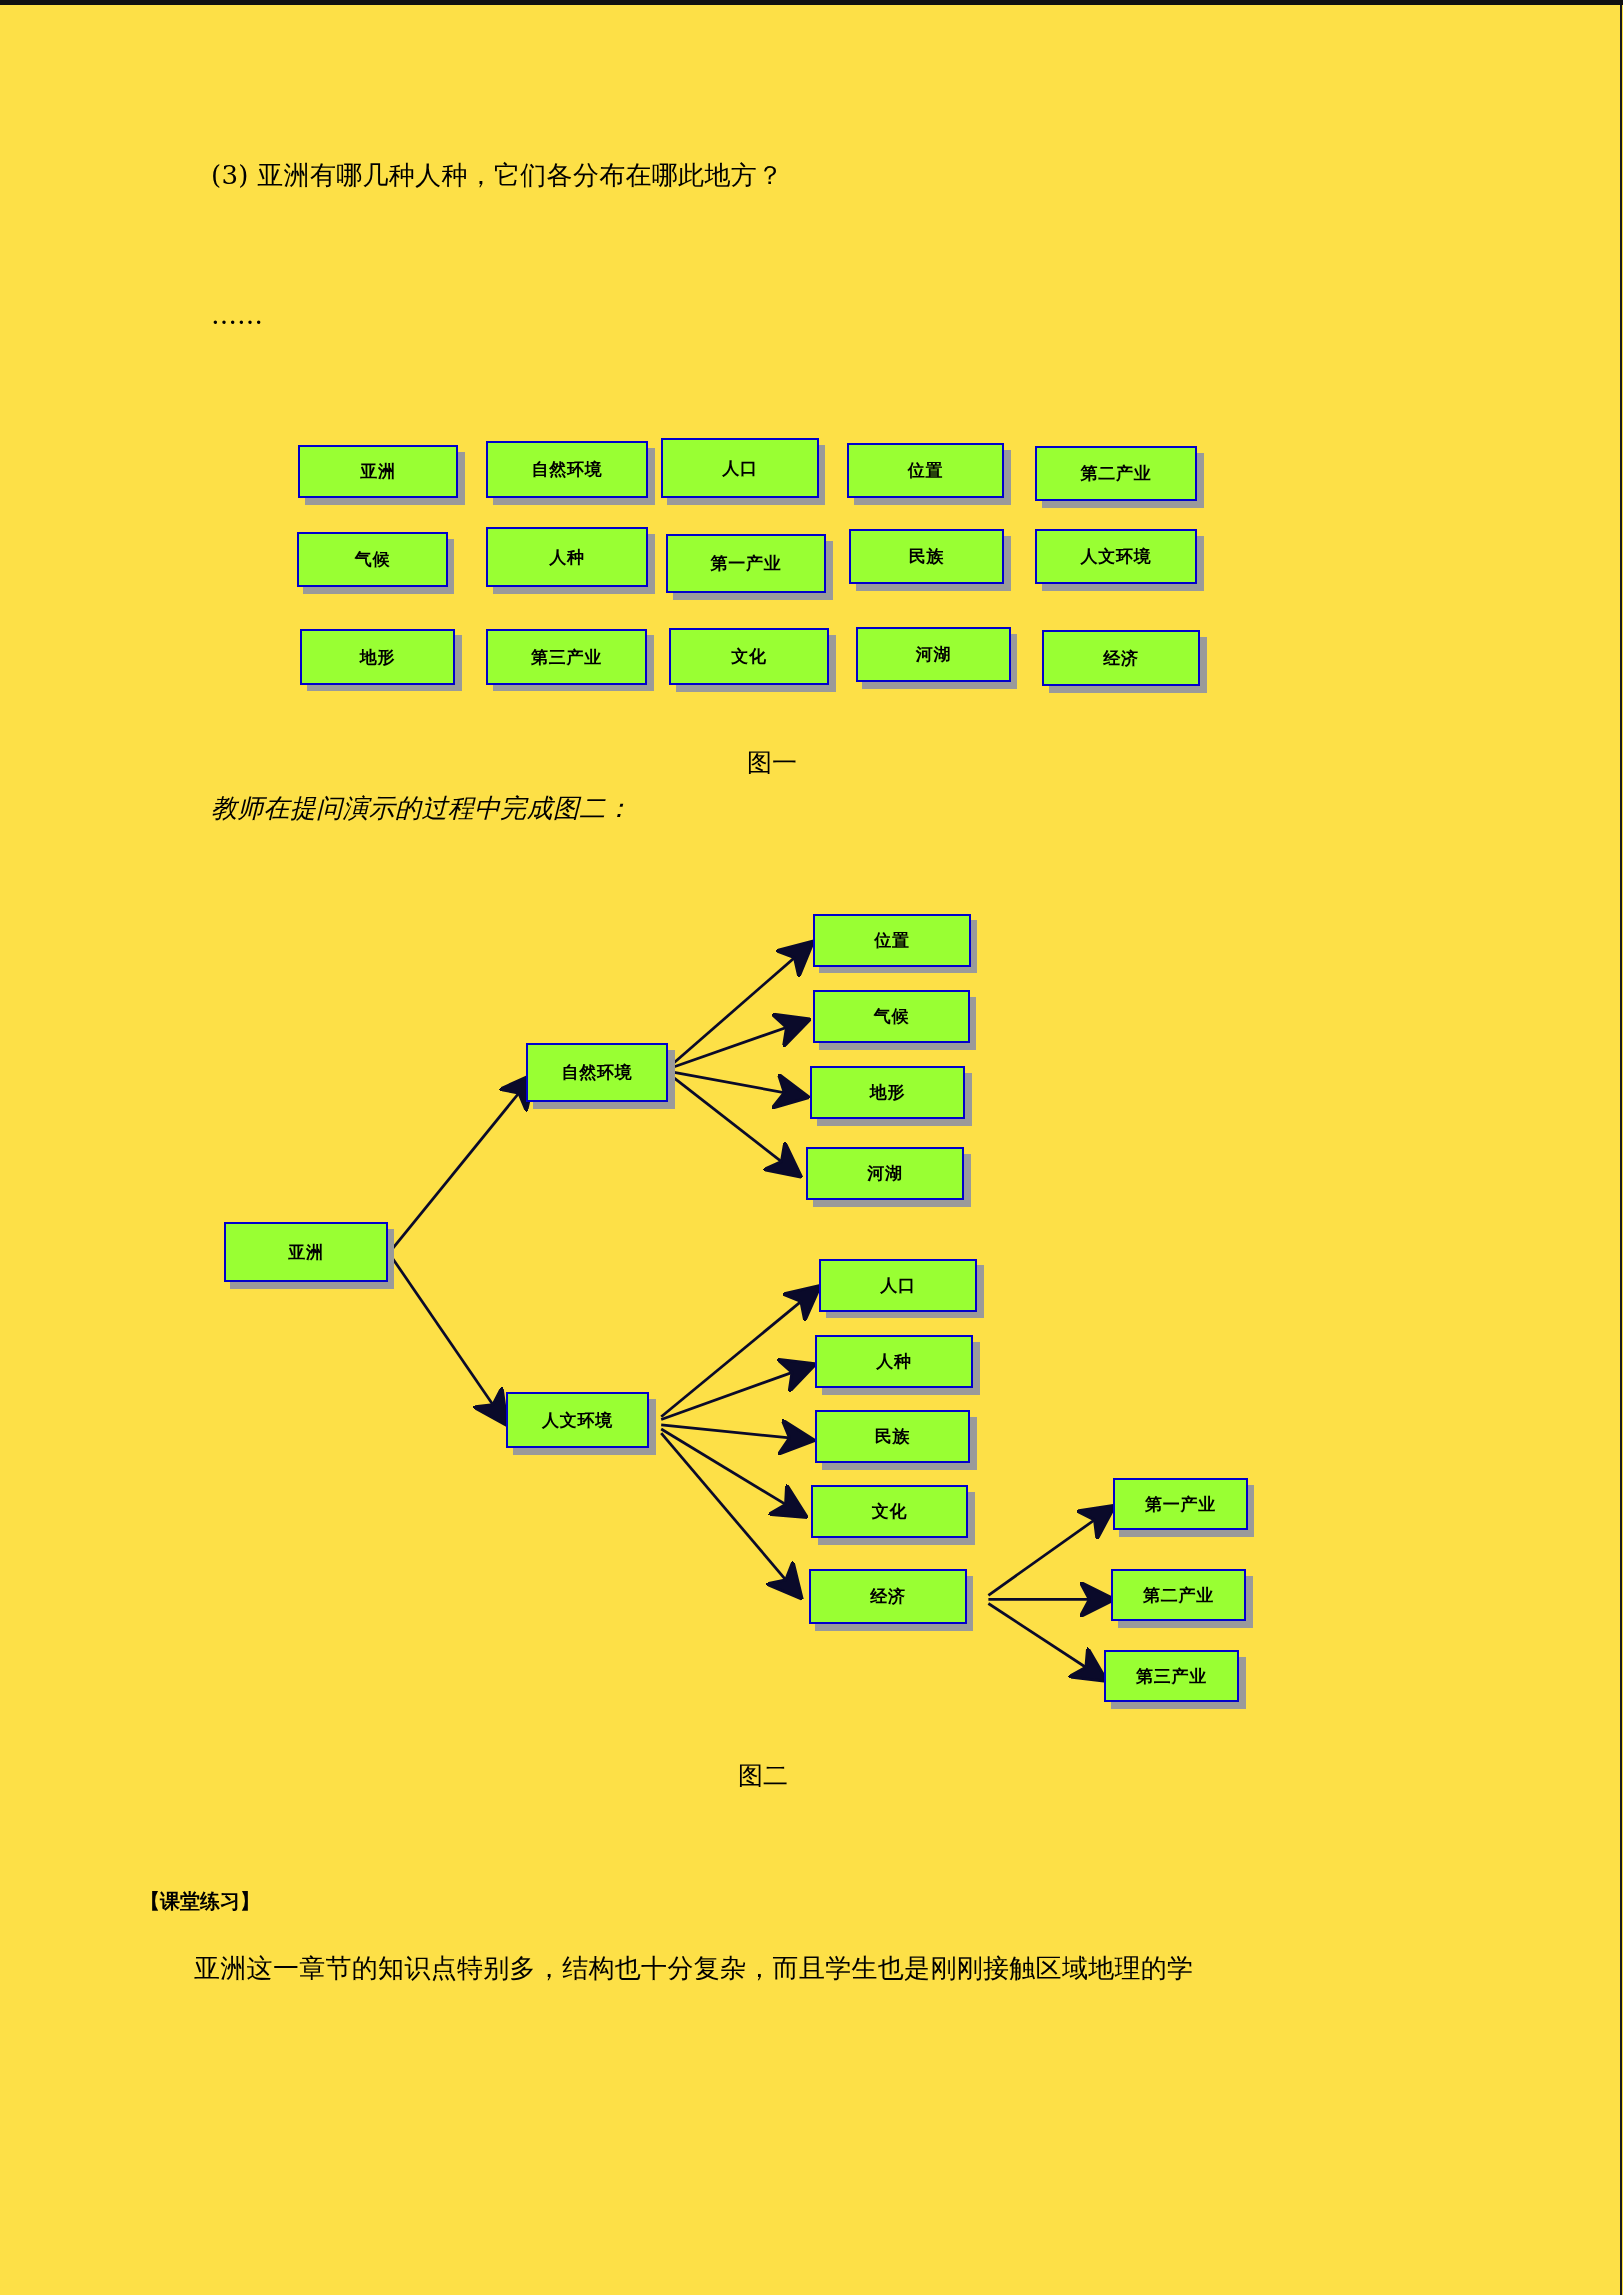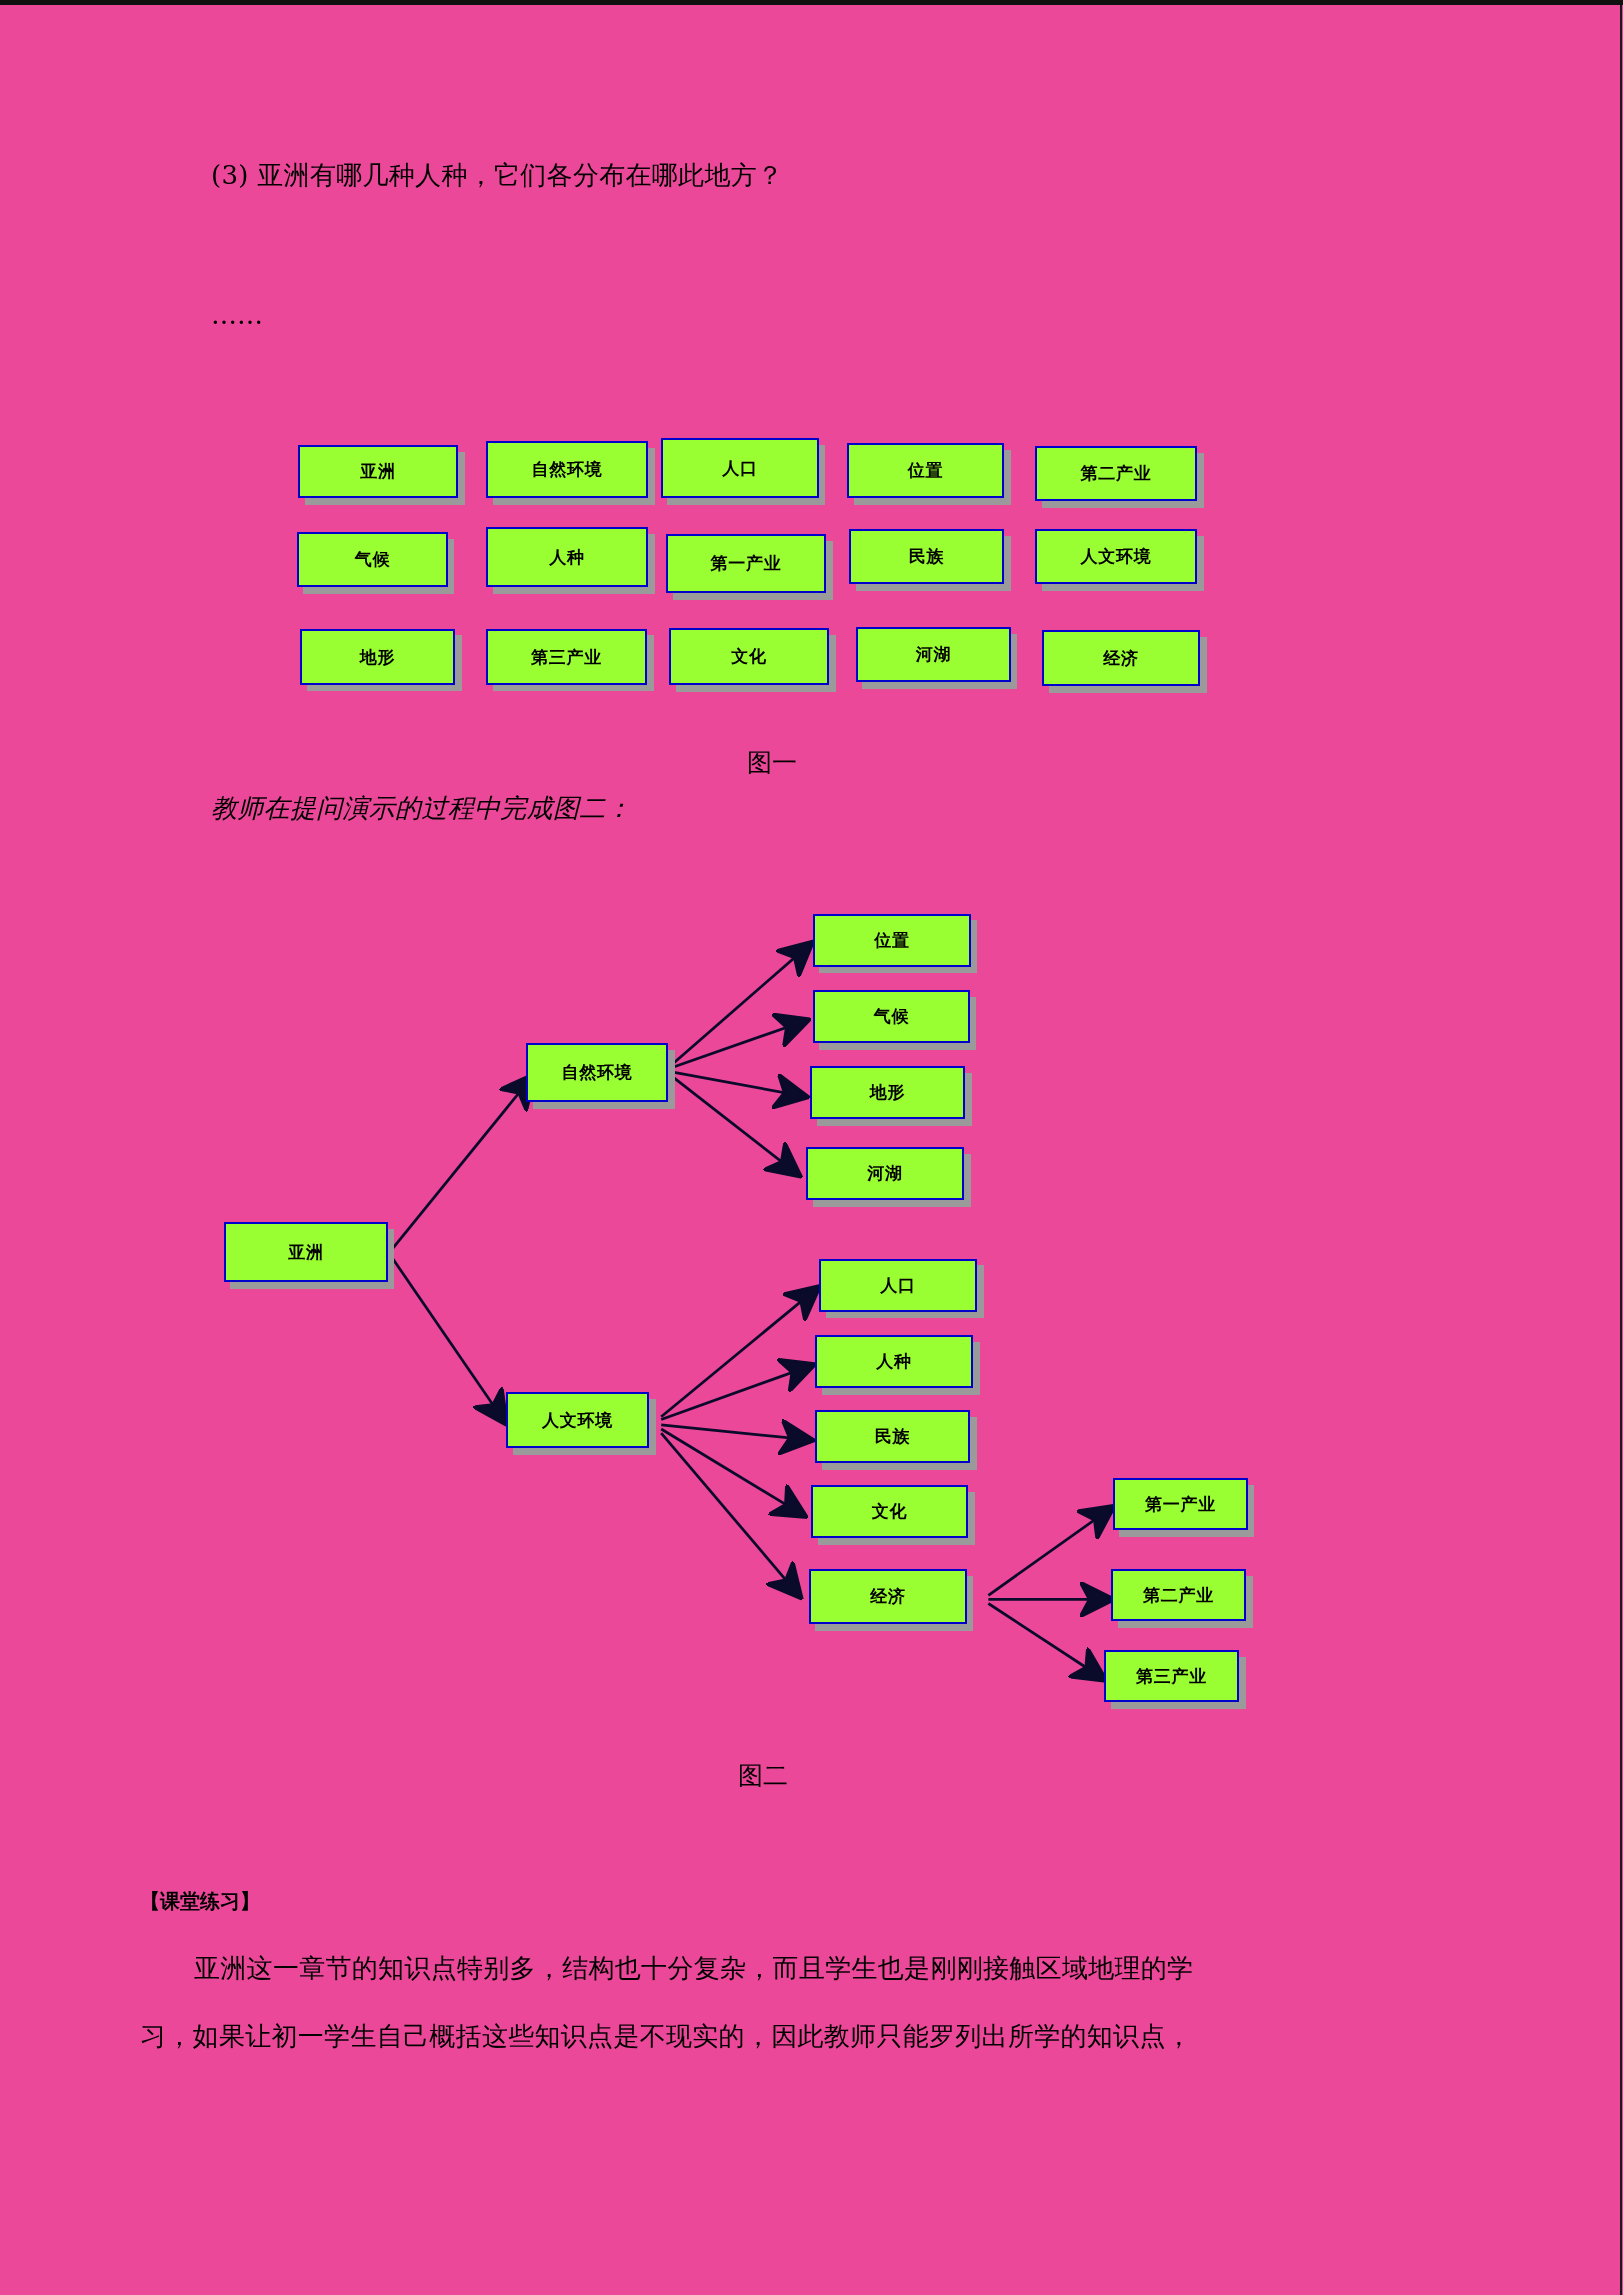--- a/index.html
+++ b/index.html
@@ -5,21 +5,21 @@
 <style>
   html, body {
     margin: 0;
     padding: 0;
     background: #ffffff;
   }
   .page {
     position: relative;
     width: 1623px;
     height: 2295px;
-    background: #ec4899;
+    background: #fde047;
     font-family: "DejaVu Serif", "Liberation Serif", serif;
     overflow: hidden;
   }
   
   .page-top-rule {
     position: absolute;
     left: 0; top: 0;
     width: 1623px; height: 4.8px;
     background: #111111;
   }
@@ -213,17 +213,16 @@
     <div class="node-shadow" style="left:1111px; top:1657px; width:135px; height:52px;"></div>
     <div class="node" style="left:1104px; top:1650px; width:135px; height:52px;">第三产业</div>
   </div>
 
   <div class="txt fig-cap" style="left:738px; top:1759px;">图二</div>
 
   <div class="txt sec-head" style="left:140px; top:1888px;">【课堂练习】</div>
 
   <div class="txt body-line" style="left:194px; top:1951px;">亚洲这一章节的知识点特别多，结构也十分复杂，而且学生也是刚刚接触区域地理的学</div>
 
-  <div class="txt body-line" style="left:140px; top:2019px;">习，如果让初一学生自己概括这些知识点是不现实的，因此教师只能罗列出所学的知识点，</div>
 
 
 </div>
 
 
 </body></html>

